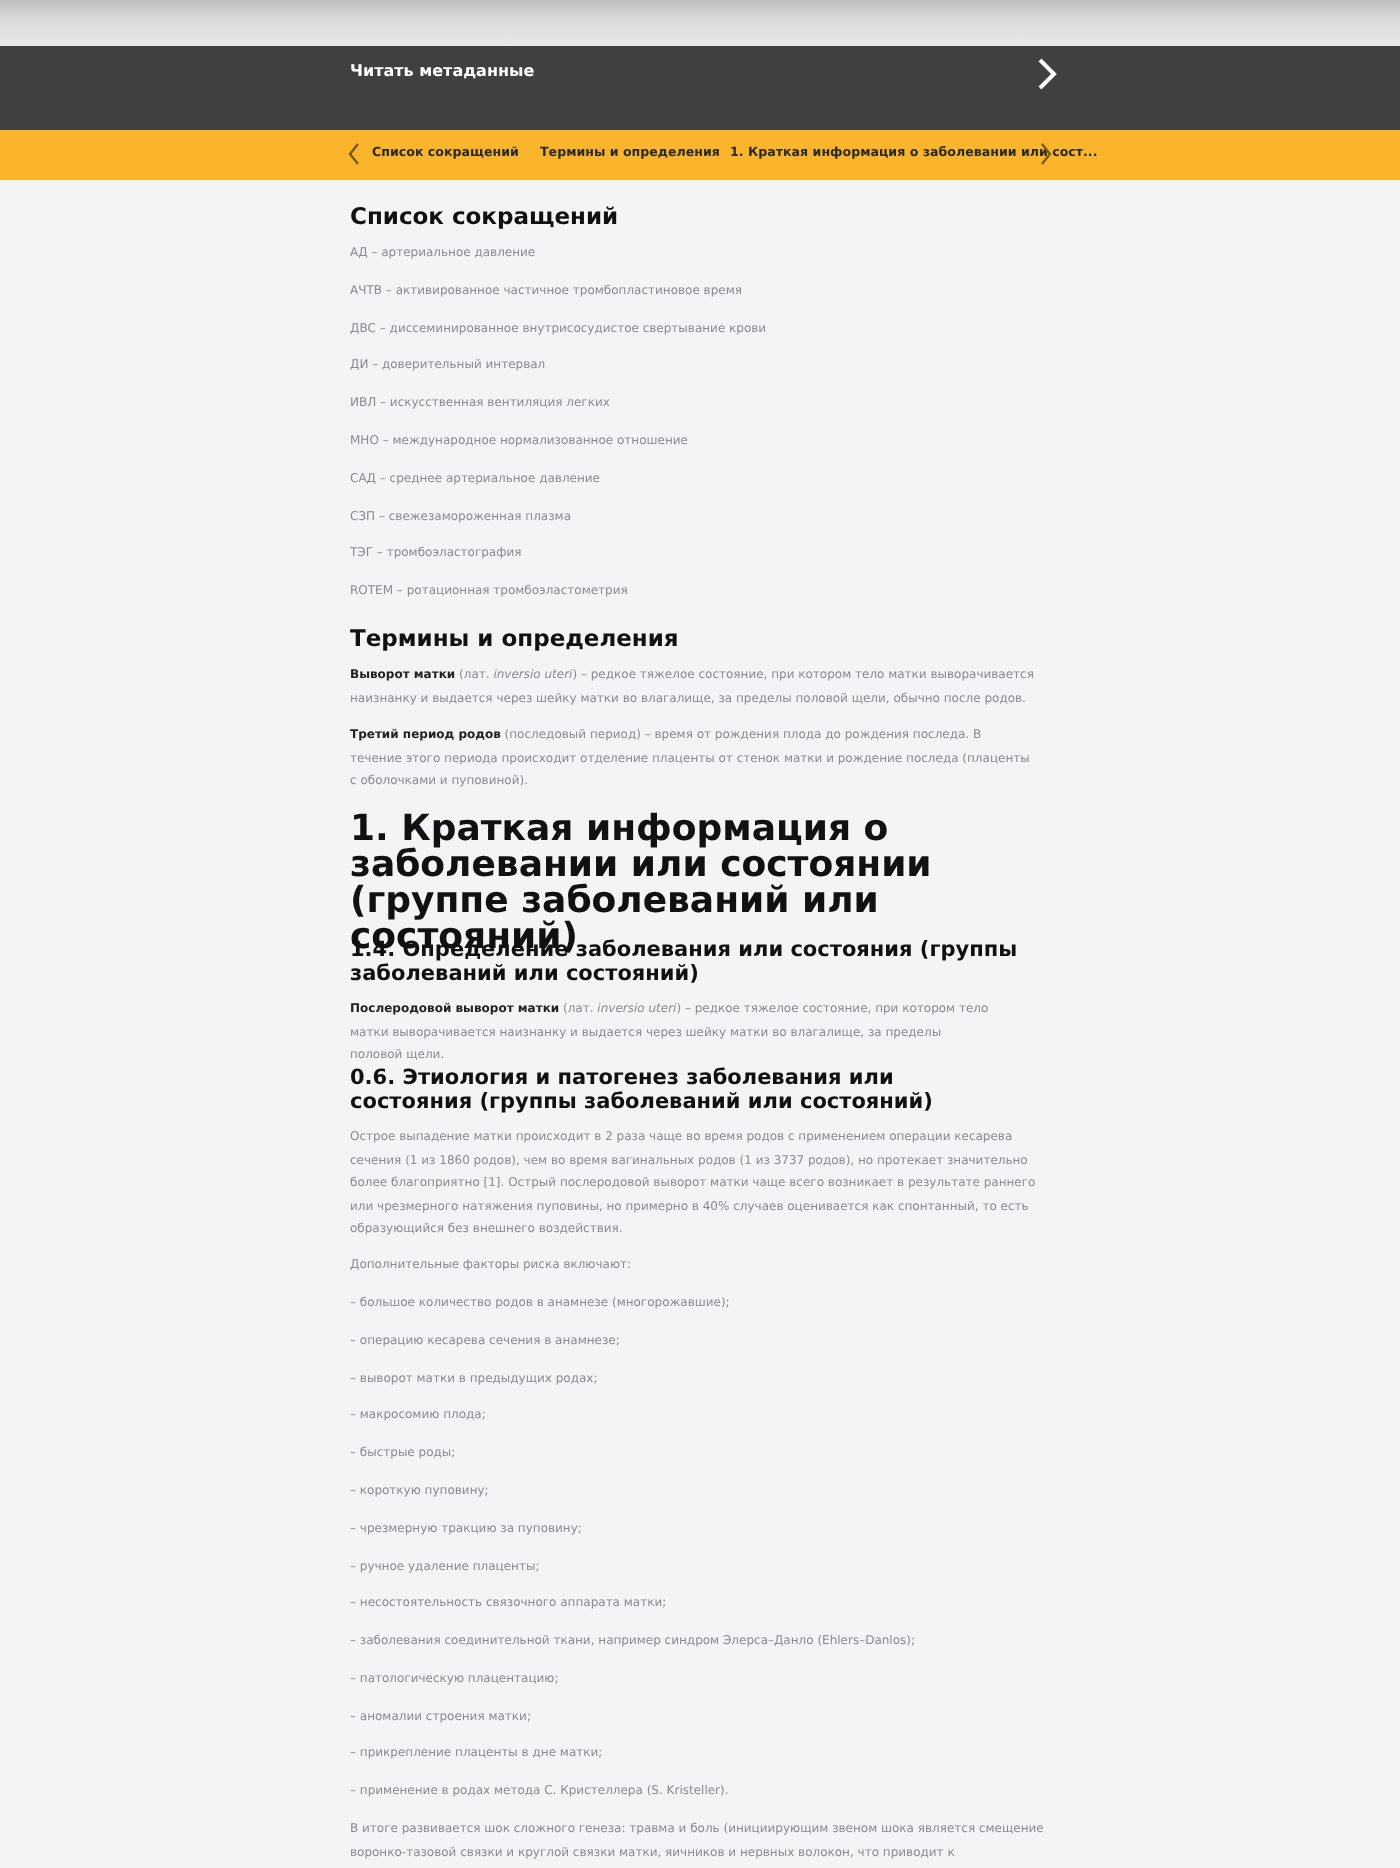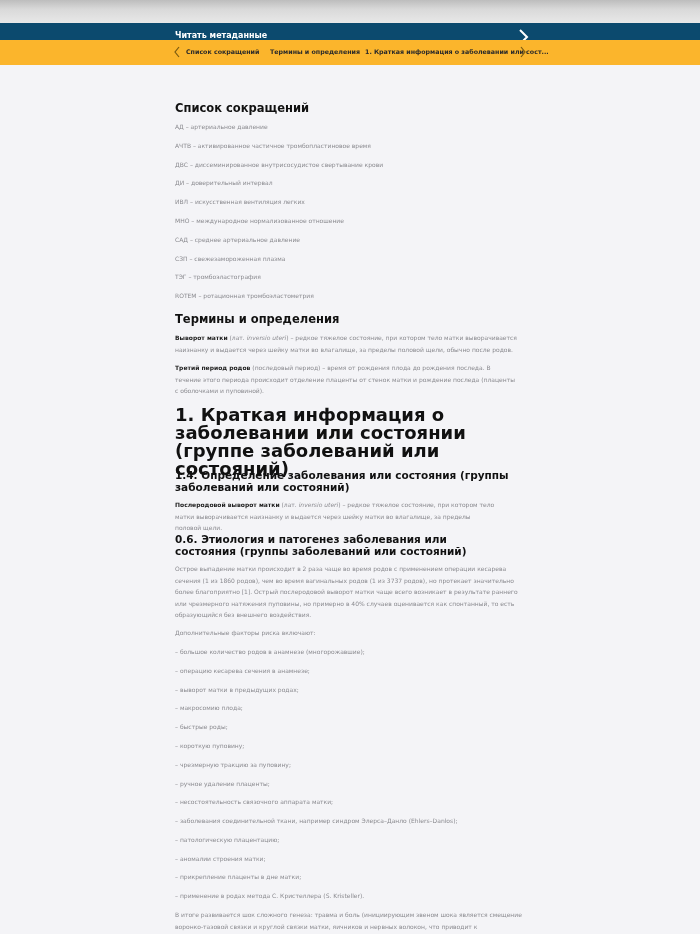--- a/index.html
+++ b/index.html
@@ -1,19 +1,19 @@
 <!DOCTYPE html>
 <html><head>
 <meta charset="utf-8">
 <style>
   * { box-sizing: border-box; margin: 0; padding: 0; }
   html, body { width: 700px; height: 934px; overflow: hidden; }
   body { background: #f4f4f7; font-family: "DejaVu Sans", sans-serif; color: #1a1a1a; position: relative; }
   .topbar { height: 23px; background: linear-gradient(to bottom, #bdbdbd 0%, #d9d9d9 40%, #e8e8e8 100%); }
-  .metabar { height: 17px; background: #0c4a6e; position: relative; }
+  .metabar { height: 42px; background: #404040; position: relative; }
   .metabar .label { position: absolute; left: 175px; top: 8px; color: #fff; font-size: 8px; font-weight: bold; }
   .metabar .chev { position: absolute; left: 516px; top: 5px; width: 14px; height: 18px; }
   .navbar { height: 25px; background: #fbb52c; position: relative; }
   .navbar .nav-prev { position: absolute; left: 173px; top: 6px; width: 8px; height: 12px; }
   .navbar .nav-next { position: absolute; left: 519px; top: 6px; width: 8px; height: 12px; }
   .navbar .item { position: absolute; top: 8px; font-size: 6.3px; font-weight: bold; color: #2a2a2a; white-space: nowrap; }
   .content { position: absolute; left: 175px; top: 76px; width: 360px; }
   .h2 { font-size: 11.5px; font-weight: bold; color: #111; }
   .abbr { font-size: 6px; color: #8a8a8f; line-height: 8px; }
   .para { font-size: 6px; color: #8a8a8f; line-height: 11.5px; }

